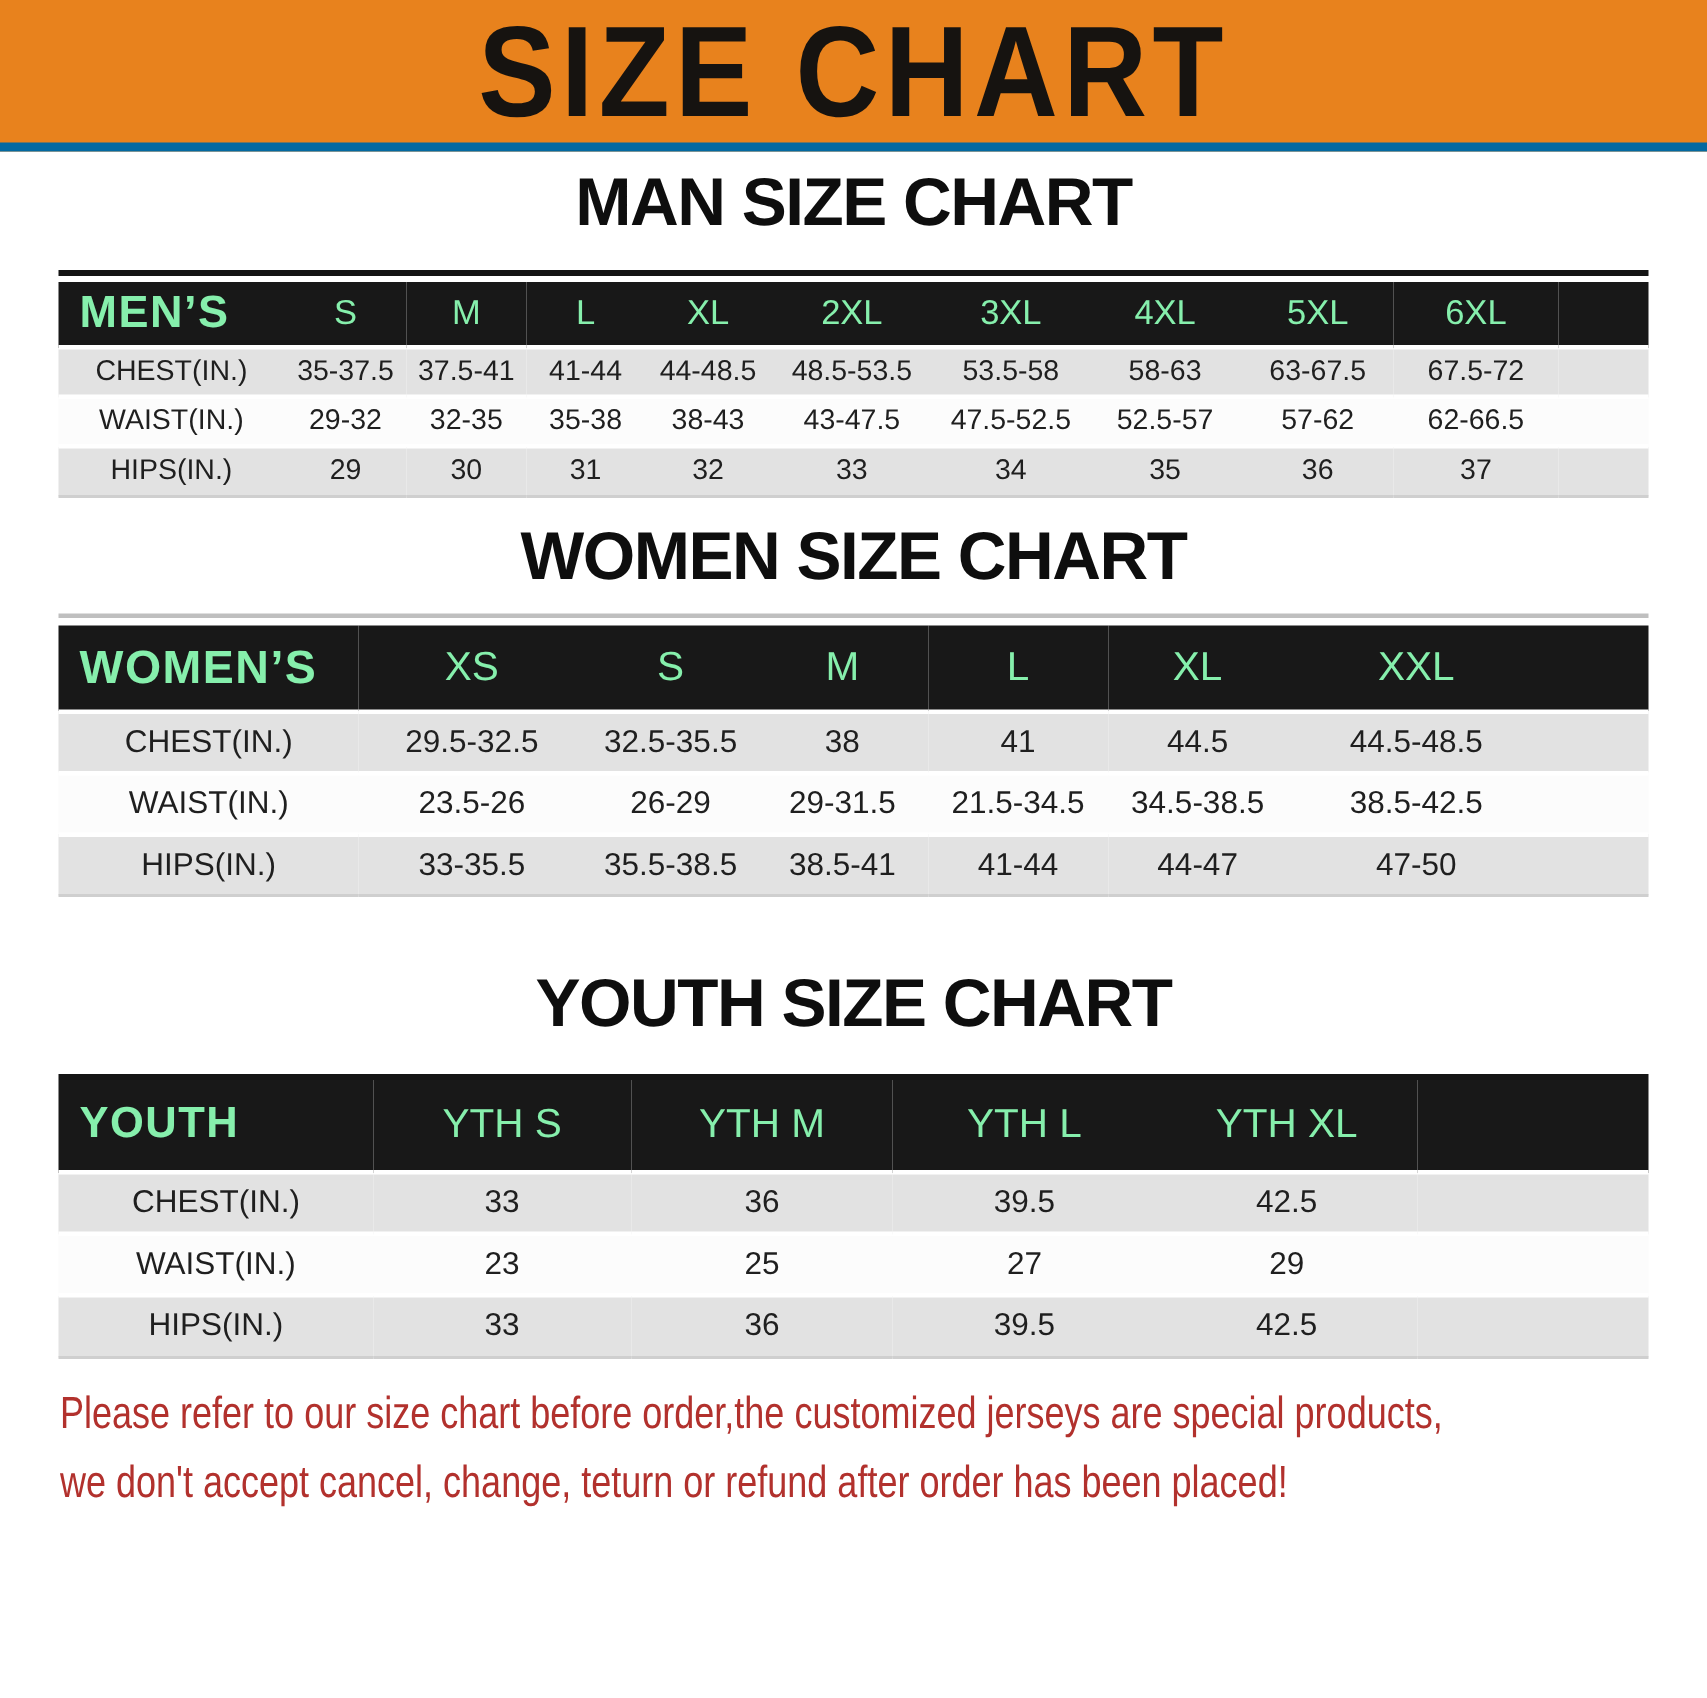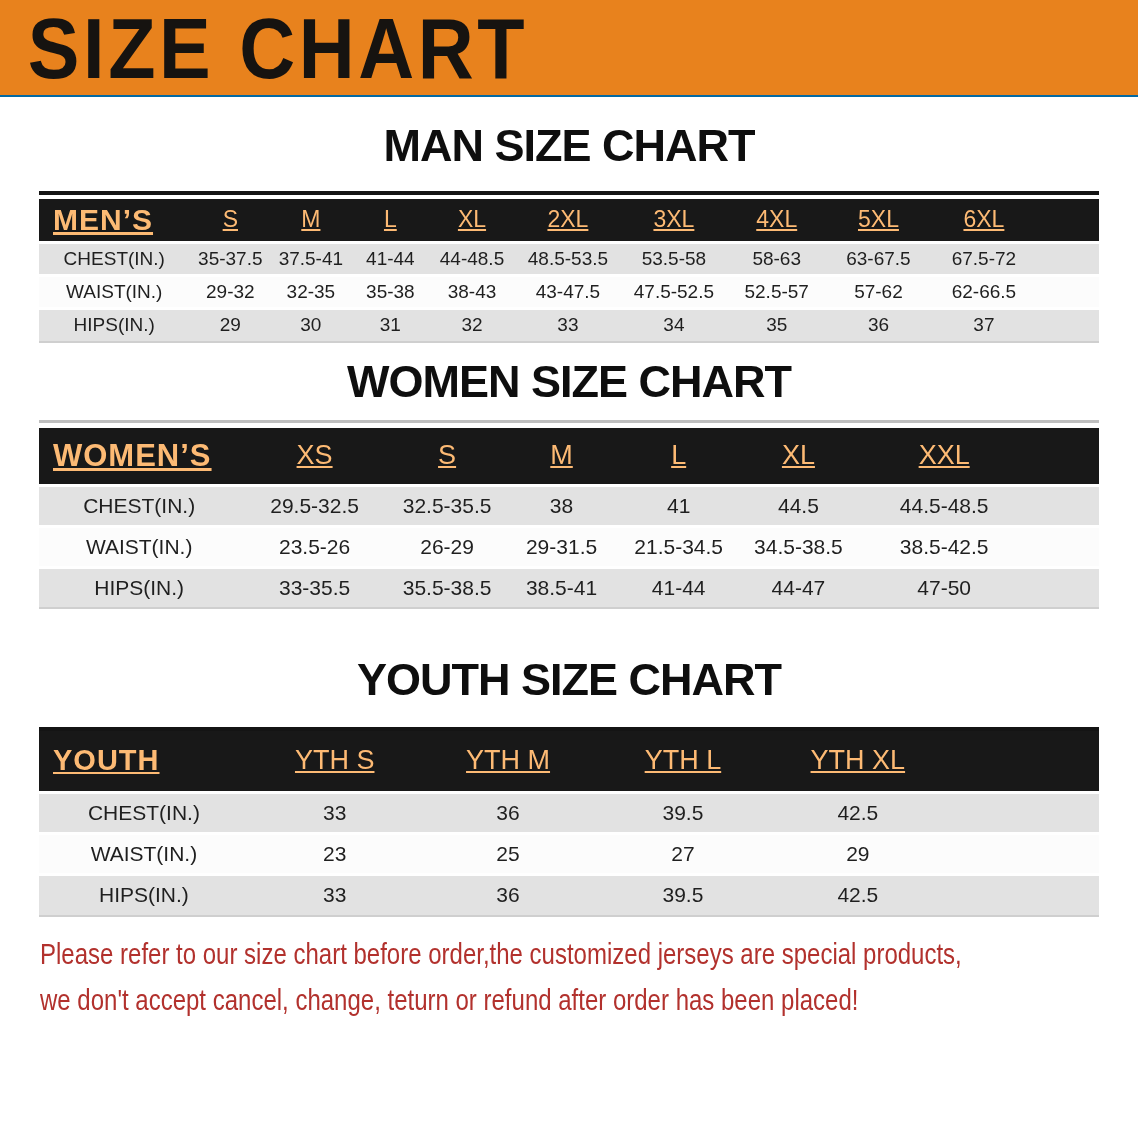--- a/index.html
+++ b/index.html
@@ -4,49 +4,49 @@
 <style>
   html,body{margin:0;padding:0;}
   body{
     width:1138px;height:1132px;overflow:hidden;background:#ffffff;
     font-family:"Liberation Sans", sans-serif;
   }
   .page{width:1138px;height:1132px;position:relative;background:#fff;}
 
   
   .banner{
-    height:95px;background:#e8821d;border-bottom:2px solid #0369a1;
-    display:flex;align-items:center;justify-content:flex-start;overflow:hidden;
+    height:95px;background:#e8821d;border-bottom:6px solid #0369a1;
+    display:flex;align-items:center;justify-content:center;overflow:hidden;
   }
   .banner-title{
     font-size:86px;font-weight:bold;color:#161310;letter-spacing:4px;
     white-space:nowrap;display:inline-block;transform:scaleX(.9);
     transform-origin:center;line-height:1;
   }
 
   
   .heading{
     text-align:center;font-weight:bold;color:#0e0e0e;
     font-size:45px;letter-spacing:-1px;line-height:1.1;white-space:nowrap;
   }
-  .sec-men  .heading{margin-top:24px;}
+  .sec-men  .heading{margin-top:9px;}
   .sec-women .heading{margin-top:14px;}
   .sec-youth .heading{margin-top:46px;}
 
   
   .tbl-wrap{width:1060px;margin:0 auto;}
   .sec-men   .tbl-wrap{margin-top:20px;border-top:4px solid #141414;padding-top:4px;}
   .sec-women .tbl-wrap{margin-top:14px;border-top:3px solid #bfbfbf;padding-top:5px;}
   .sec-youth .tbl-wrap{margin-top:22px;border-top:4px solid #141414;padding-top:0;}
 
   table.size-table{
     width:100%;border-collapse:collapse;table-layout:fixed;
     border-bottom:2px solid #cfcfcf;
   }
-  .size-table thead tr{background:#181818;color:#fdba74;text-decoration:underline;}
+  .size-table thead tr{background:#181818;color:#86efac;}
   .size-table th{font-weight:normal;text-align:center;vertical-align:middle;padding:0;white-space:nowrap;}
   .size-table th.grp{font-weight:bold;text-align:left;padding-left:14px;letter-spacing:1px;}
   .size-table td{
     text-align:center;vertical-align:middle;color:#1f1f1f;padding:0;white-space:nowrap;
   }
   .size-table tbody tr{border-top:3px solid #ffffff;}
   .size-table tbody tr:nth-child(odd){background:#e2e2e2;}
   .size-table tbody tr:nth-child(even){background:#fcfcfc;}
 
   table.men   thead tr{height:44px;font-size:23px;}

